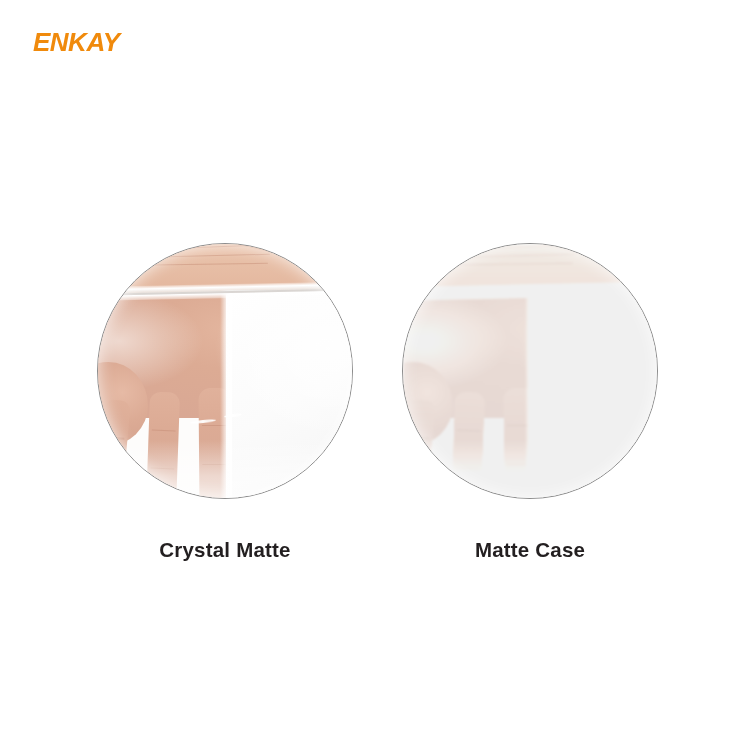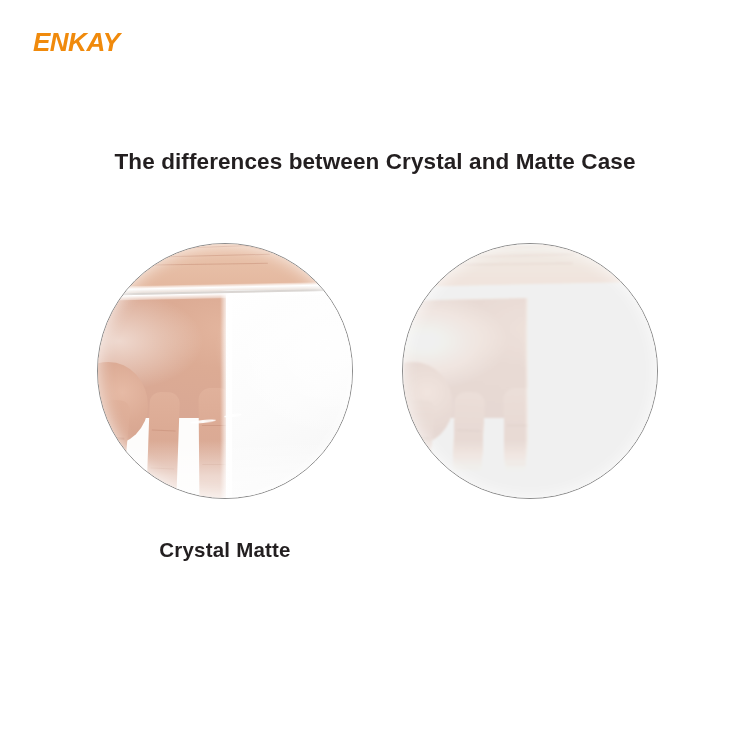--- a/index.html
+++ b/index.html
@@ -271,21 +271,20 @@
   .caption.left  { left: 97px; }
   .caption.right { left: 402px; }
 </style>
 </head>
 <body>
 
 <div class="page">
 
   <div class="brand-logo">ENKAY</div>
 
-  <div class="headline">The differences between Crystal and Matte Case</div>
 
   <div class="compare-row">
 
     <div class="compare-item left">
       <div class="circle-frame">
         <div class="scene crystal">
 
           <div class="palm"></div>
 
           <div class="wrist">
@@ -373,14 +372,15 @@
           <div class="case-lip-thin"></div>
 
         </div>
       </div>
     </div>
 
   </div>
 
   <div class="caption left">Crystal Matte</div>
 
+  <div class="caption right">Matte Case</div>
 
 </div>
 
 </body></html>

